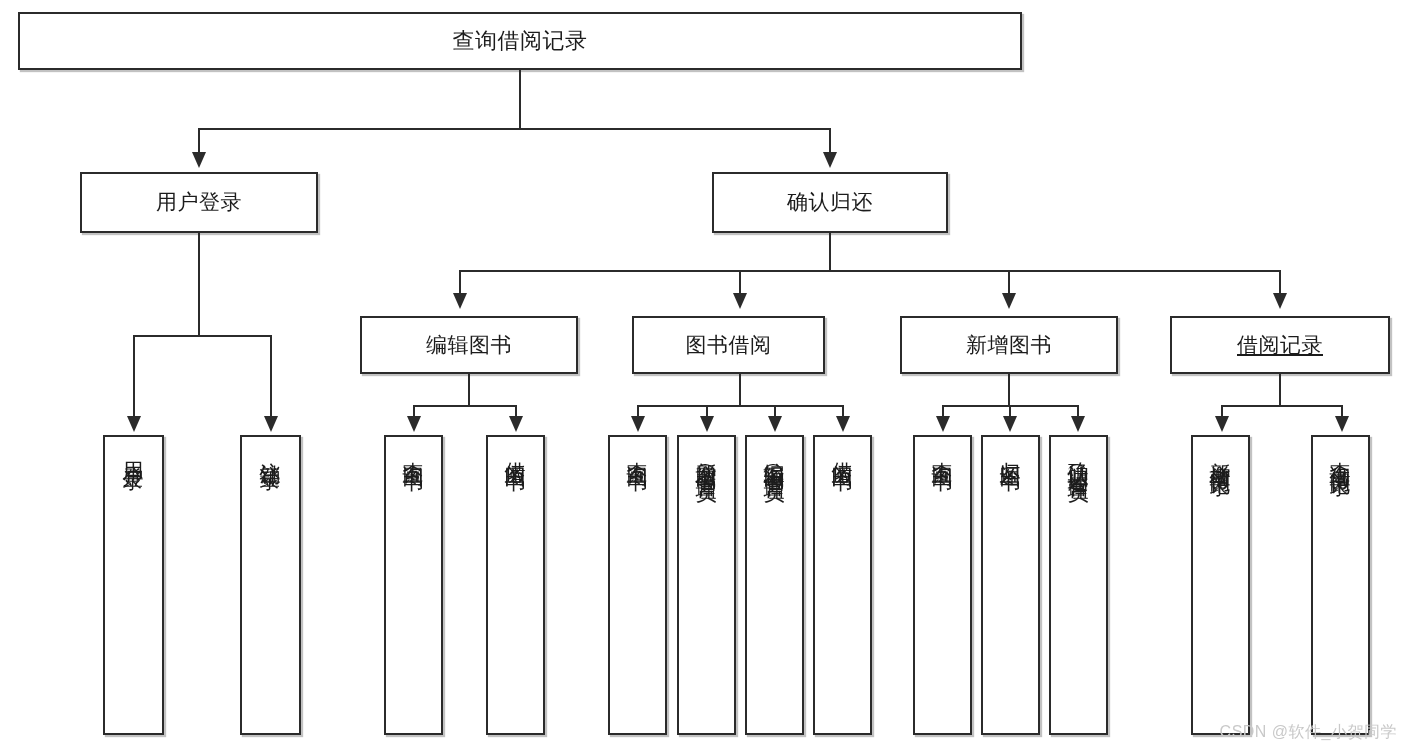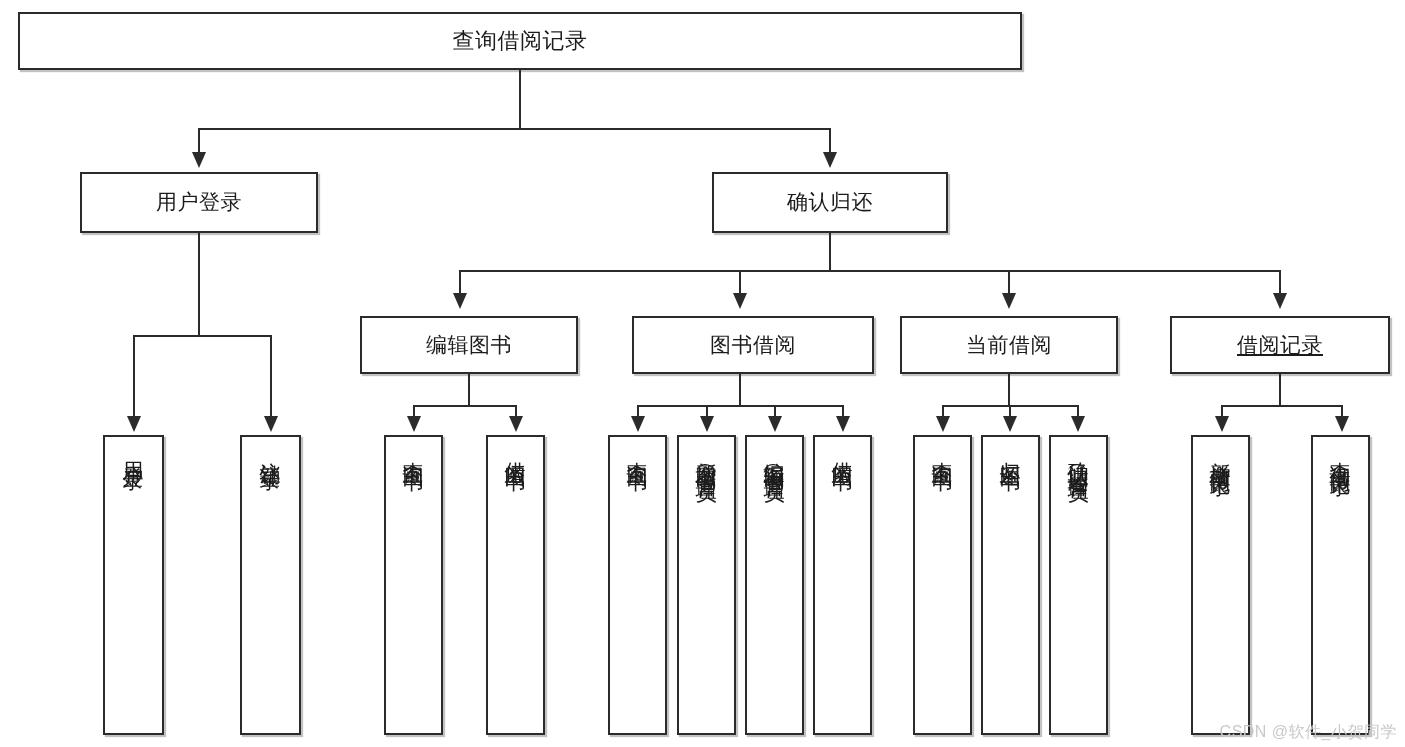--- a/index.html
+++ b/index.html
@@ -117,25 +117,25 @@
   <div class="edge v" style="left:739px; top:270px; height:26px;"></div>
   <div class="arrow" style="left:733px; top:293px;"></div>
   <div class="edge v" style="left:1008px; top:270px; height:26px;"></div>
   <div class="arrow" style="left:1002px; top:293px;"></div>
   <div class="edge v" style="left:1279px; top:270px; height:26px;"></div>
   <div class="arrow" style="left:1273px; top:293px;"></div>
 
   <div class="node" style="left:360px; top:316px; width:218px; height:58px;">
     <span class="label">编辑图书</span>
   </div>
-  <div class="node" style="left:632px; top:316px; width:242px; height:58px;">
+  <div class="node" style="left:632px; top:316px; width:193px; height:58px;">
     <span class="label">图书借阅</span>
   </div>
   <div class="node" style="left:900px; top:316px; width:218px; height:58px;">
-    <span class="label">当前借阅</span>
+    <span class="label">新增图书</span>
   </div>
   <div class="node" style="left:1170px; top:316px; width:220px; height:58px;text-decoration:underline;">
     <span class="label">借阅记录</span>
   </div>
 
   <div class="edge v" style="left:468px; top:374px; height:31px;"></div>
   <div class="edge h" style="left:413px; top:405px; width:103px;"></div>
   <div class="edge v" style="left:413px; top:405px; height:14px;"></div>
   <div class="arrow" style="left:407px; top:416px;"></div>
   <div class="edge v" style="left:515px; top:405px; height:14px;"></div>

